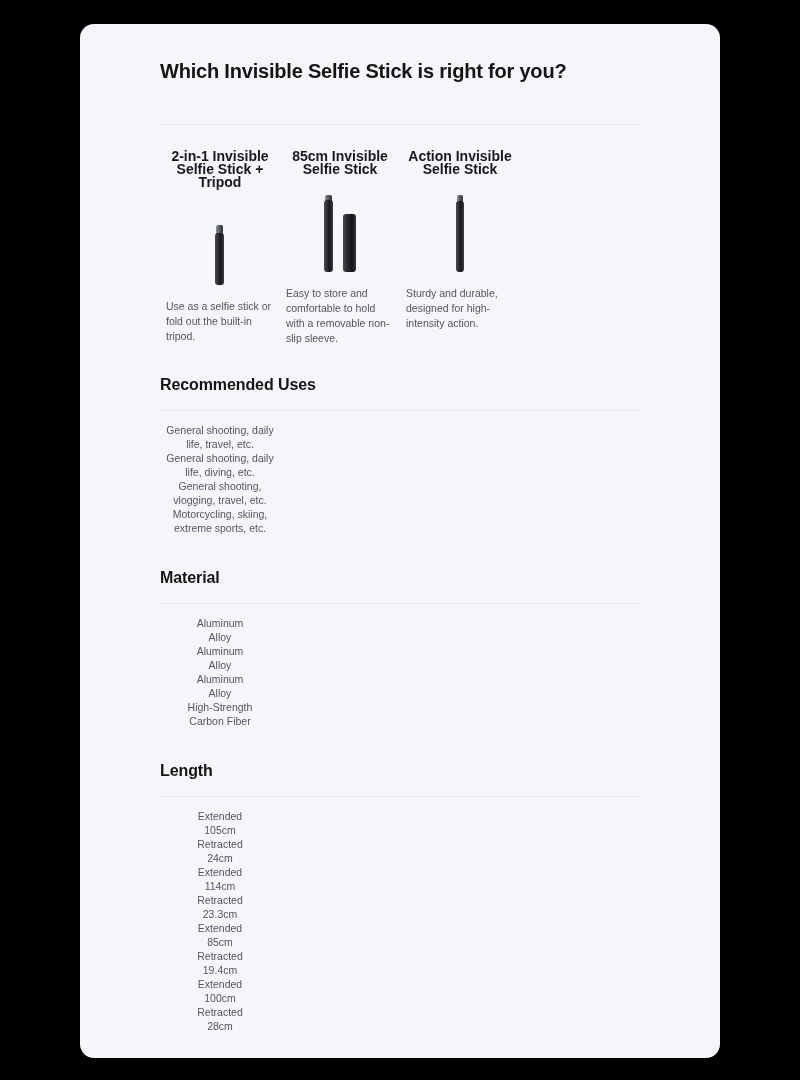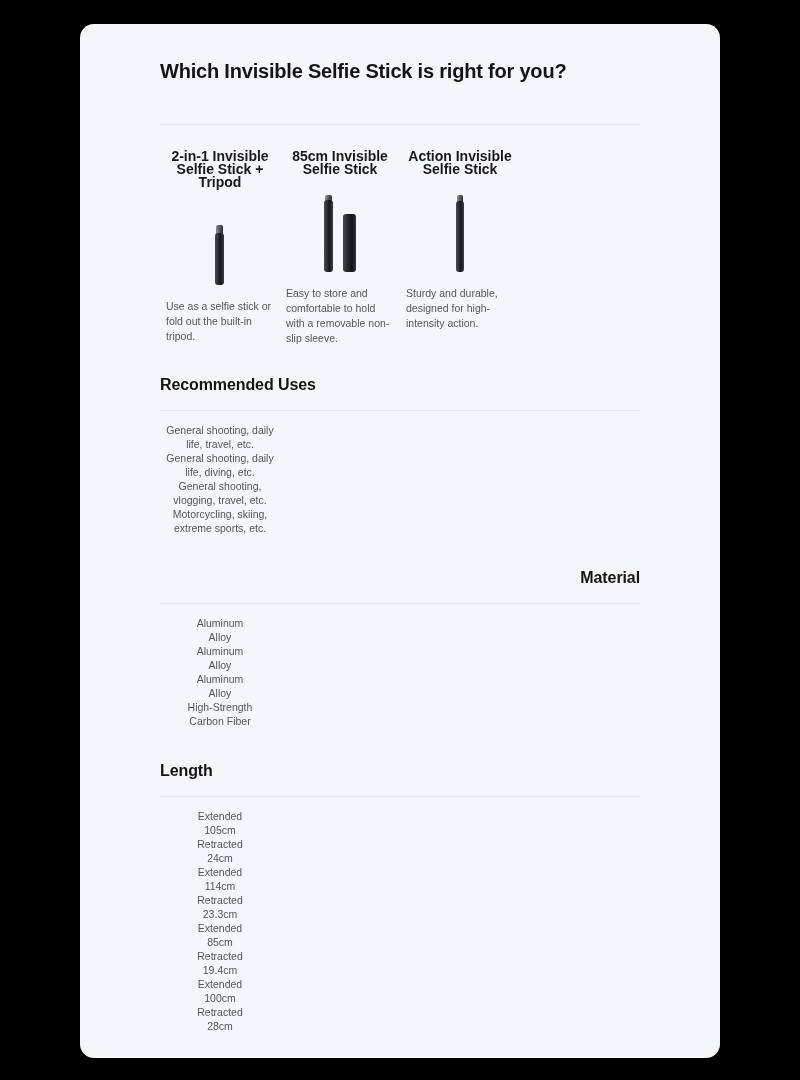--- a/index.html
+++ b/index.html
@@ -110,21 +110,21 @@
   }
 
   
   .section-title {
     font-size: 16px;
     font-weight: bold;
     color: #141414;
     letter-spacing: -0.1px;
   }
   .section-title.rec   { margin-top: 30px; }
-  .section-title.mat   { margin-top: 34px; text-align: right; }
+  .section-title.mat   { margin-top: 34px; }
   .section-title.len   { margin-top: 34px; }
   .section-title.wt    { margin-top: 34px; }
   .section-title.str   { margin-top: 34px; }
   .section-title.port  { margin-top: 34px; }
 
   .section-divider { margin-top: 16px; }
 
   .spec-row {
     display: flex;
     width: 480px;

